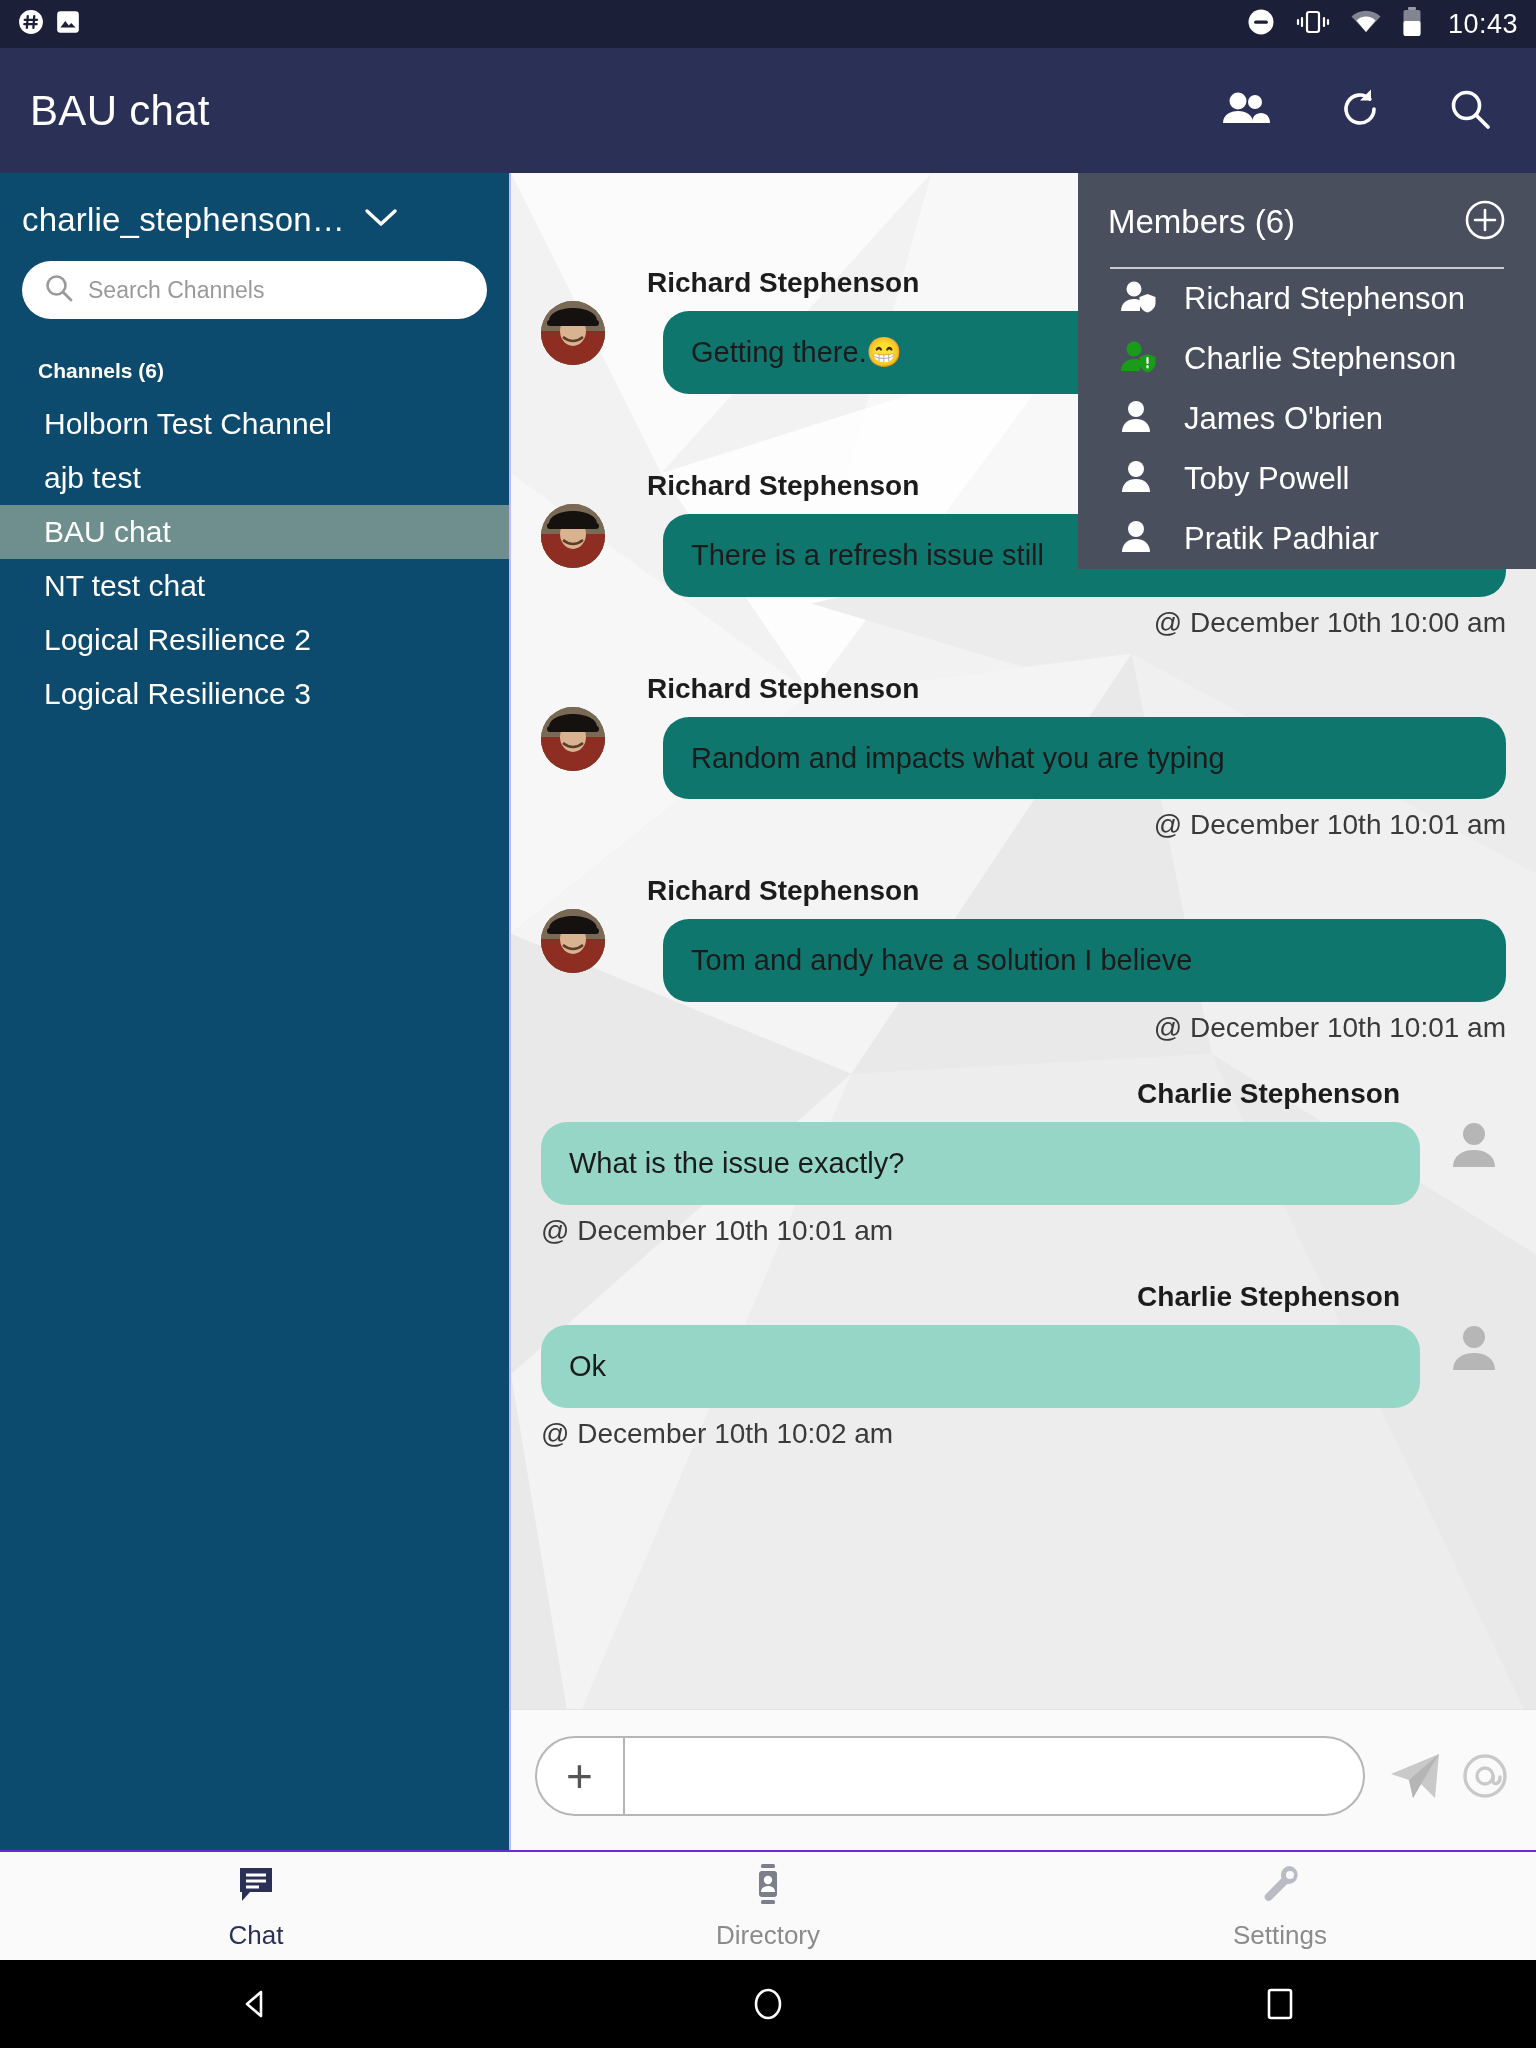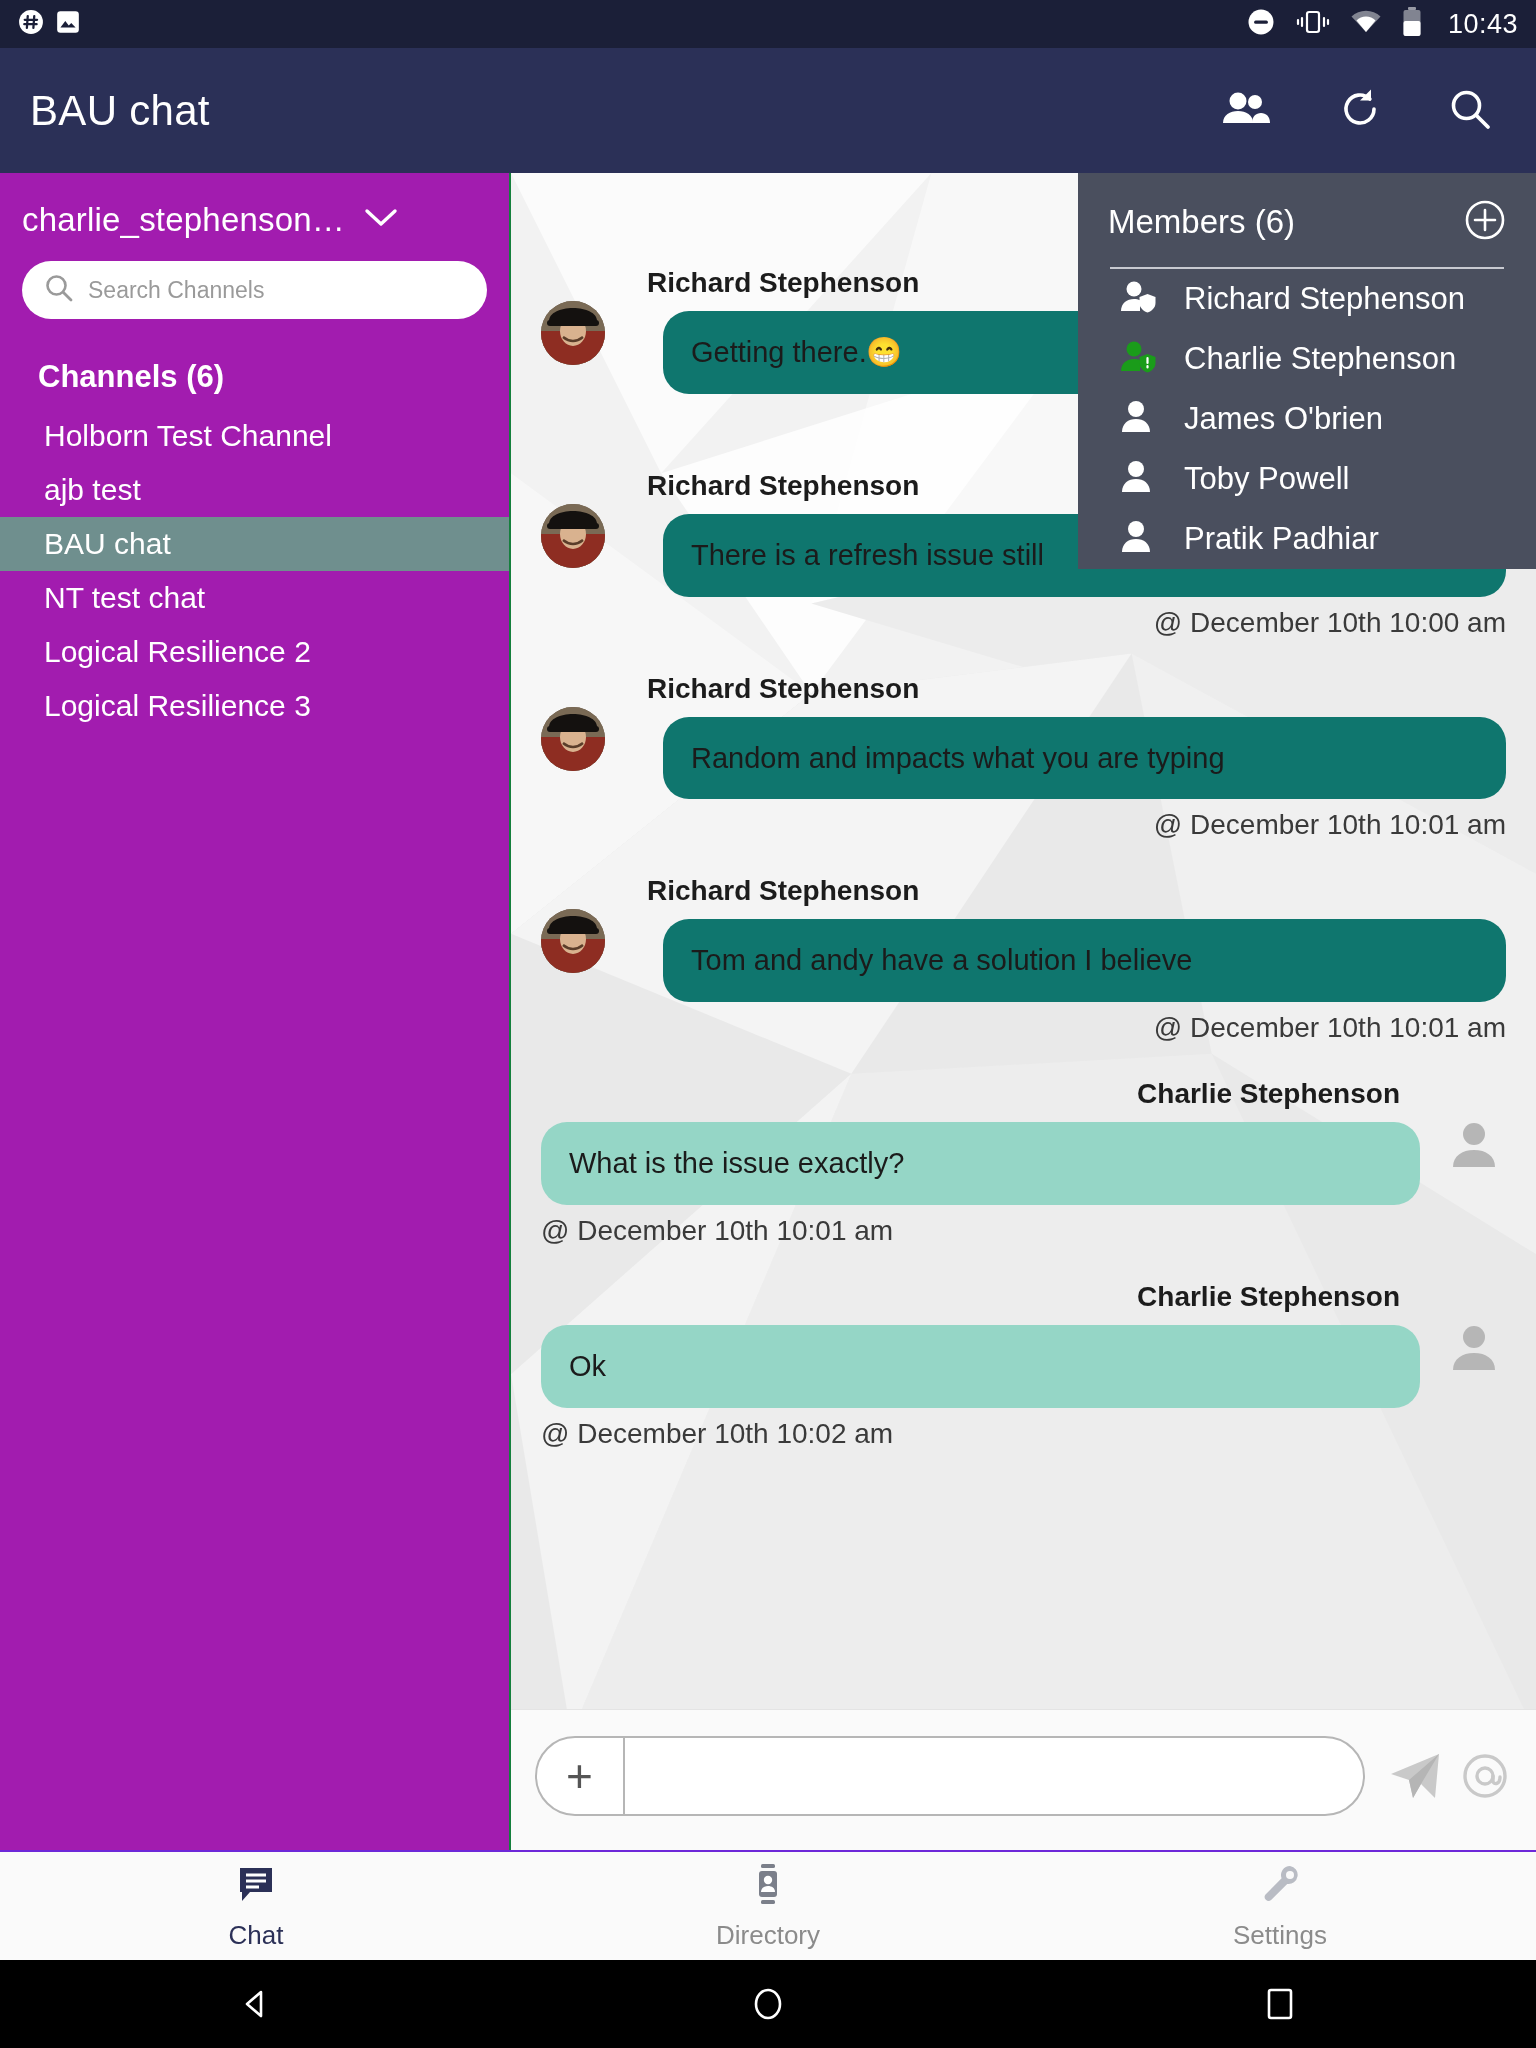--- a/index.html
+++ b/index.html
@@ -28,40 +28,40 @@
   }
   .appbar-title { color:#fff; font-size:42px; font-weight:400; letter-spacing:.3px; }
   .appbar-actions { margin-left:auto; display:flex; align-items:center; gap:66px; padding-right:14px; }
   .appbar-actions .act { cursor:pointer; display:block; }
 
   
   .bodyrow { flex:1 1 auto; display:flex; min-height:0; position:relative; }
 
   
   .sidebar {
-    width:511px; flex:0 0 511px; background:#a21caf;
+    width:511px; flex:0 0 511px; background:#0c4a6e;
     display:flex; flex-direction:column; padding-top:18px;
-    border-right:2px solid #15803d;
+    border-right:2px solid #c4b5fd;
   }
   .user-row { display:flex; align-items:center; padding:10px 22px 0 22px; }
   .user-name { color:#fff; font-size:33px; font-weight:400; letter-spacing:.2px; }
   .chev { margin-left:18px; }
   .search-wrap { padding:22px 22px 0 22px; }
   .search-box {
     background:#fff; border-radius:34px; height:58px;
     display:flex; align-items:center; padding:0 22px; gap:14px;
   }
   .search-input {
     border:none; outline:none; background:transparent;
     font-family:"Liberation Sans", sans-serif; font-size:23px; color:#333;
     flex:1 1 auto; height:100%;
   }
   .search-input::placeholder { color:#9a9a9a; }
   .ch-head {
-    color:#fff; font-size:31px; font-weight:700;
+    color:#fff; font-size:21px; font-weight:700;
     padding:40px 22px 14px 38px;
   }
   .ch-list { display:flex; flex-direction:column; }
   .ch-item {
     color:#ffffff; font-size:30px; font-weight:400;
     padding:12px 22px 12px 44px; height:54px;
     display:flex; align-items:center; cursor:pointer;
   }
   .ch-item.active { background:#6f8f8e; }
 

